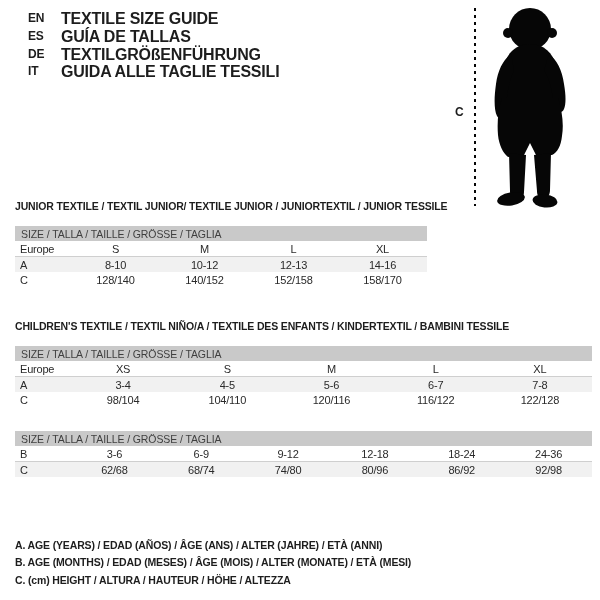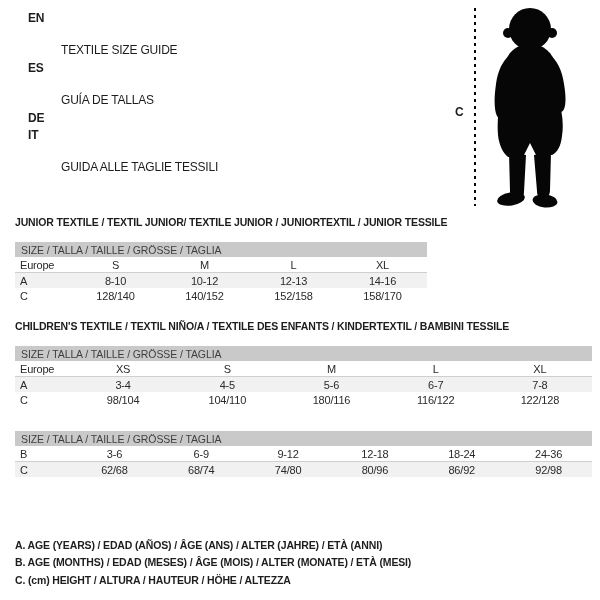--- a/index.html
+++ b/index.html
@@ -6,31 +6,31 @@
   .canvas{
     position:relative;width:600px;height:600px;background:var(--bg,#fff);
     font-family:"Liberation Sans","DejaVu Sans",sans-serif;color:var(--text,#1d1d1d);
     overflow:hidden;
     border-radius:18px;
   }
   
   .lang-block{position:absolute;left:28px;top:10px;}
   .lang-row{display:flex;line-height:17.8px;}
   .lang-code{width:33px;font-weight:bold;font-size:12px;letter-spacing:-0.2px;}
-  .lang-label{font-weight:normal;font-size:12px;letter-spacing:-0.2px;margin-top:32px;}
+  .lang-label{font-weight:bold;font-size:16px;letter-spacing:-0.2px;}
   
   .c-label{position:absolute;left:455px;top:105px;font-size:12px;font-weight:bold;}
   .dash-line{
     position:absolute;left:474px;top:8px;width:2px;height:198px;
     background:repeating-linear-gradient(to bottom,var(--sil,#060606) 0 3px,transparent 3px 7px);
   }
   .baby-svg{position:absolute;left:483px;top:6px;width:92px;height:202px;}
   
   .sec{position:absolute;left:15px;width:577px;}
-  .sec1{top:216px;} .sec2{top:320px;} .sec3{top:420px;}
+  .sec1{top:200px;} .sec2{top:320px;} .sec3{top:420px;}
   .sec-title{margin:0;font-size:10.5px;font-weight:bold;letter-spacing:-0.15px;line-height:15px;}
   .sec1 .sec-title,.sec2 .sec-title{line-height:12px;}
   .size-table{border-collapse:collapse;width:100%;margin-top:14px;table-layout:fixed;}
   .sec1 .size-table{width:412px;}
   .sec3 .size-table{margin-top:11px;}
   .size-table th{
     background:var(--thbg,#c9c9c9);font-weight:normal;text-align:left;
     font-size:10.5px;color:#3f3f3f;height:15px;padding:0 0 0 6px;letter-spacing:-0.1px;margin-left:32px;
   }
   .size-table td{
@@ -52,20 +52,21 @@
       <div class="lang-row">
         <span class="lang-code">EN</span>
         <span class="lang-label">TEXTILE SIZE GUIDE</span>
       </div>
       <div class="lang-row">
         <span class="lang-code">ES</span>
         <span class="lang-label">GUÍA DE TALLAS</span>
       </div>
       <div class="lang-row">
         <span class="lang-code">DE</span>
+        <span class="lang-label">TEXTILGRÖßENFÜHRUNG</span>
       </div>
       <div class="lang-row">
         <span class="lang-code">IT</span>
         <span class="lang-label">GUIDA ALLE TAGLIE TESSILI</span>
       </div>
     </div>
 
   <span class="c-label">C</span>
   <div class="dash-line"></div>
 
@@ -160,21 +161,21 @@
               <td>3-4</td>
               <td>4-5</td>
               <td>5-6</td>
               <td>6-7</td>
               <td>7-8</td>
             </tr>
             <tr>
               <td class="rowlabel">C</td>
               <td>98/104</td>
               <td>104/110</td>
-              <td>180/116</td>
+              <td>120/116</td>
               <td>116/122</td>
               <td>122/128</td>
             </tr>
           </tbody>
         </table>
       </section>
       <section class="sec sec3">
         <table class="size-table">
           <colgroup>
             <col style="width: 56px;">

